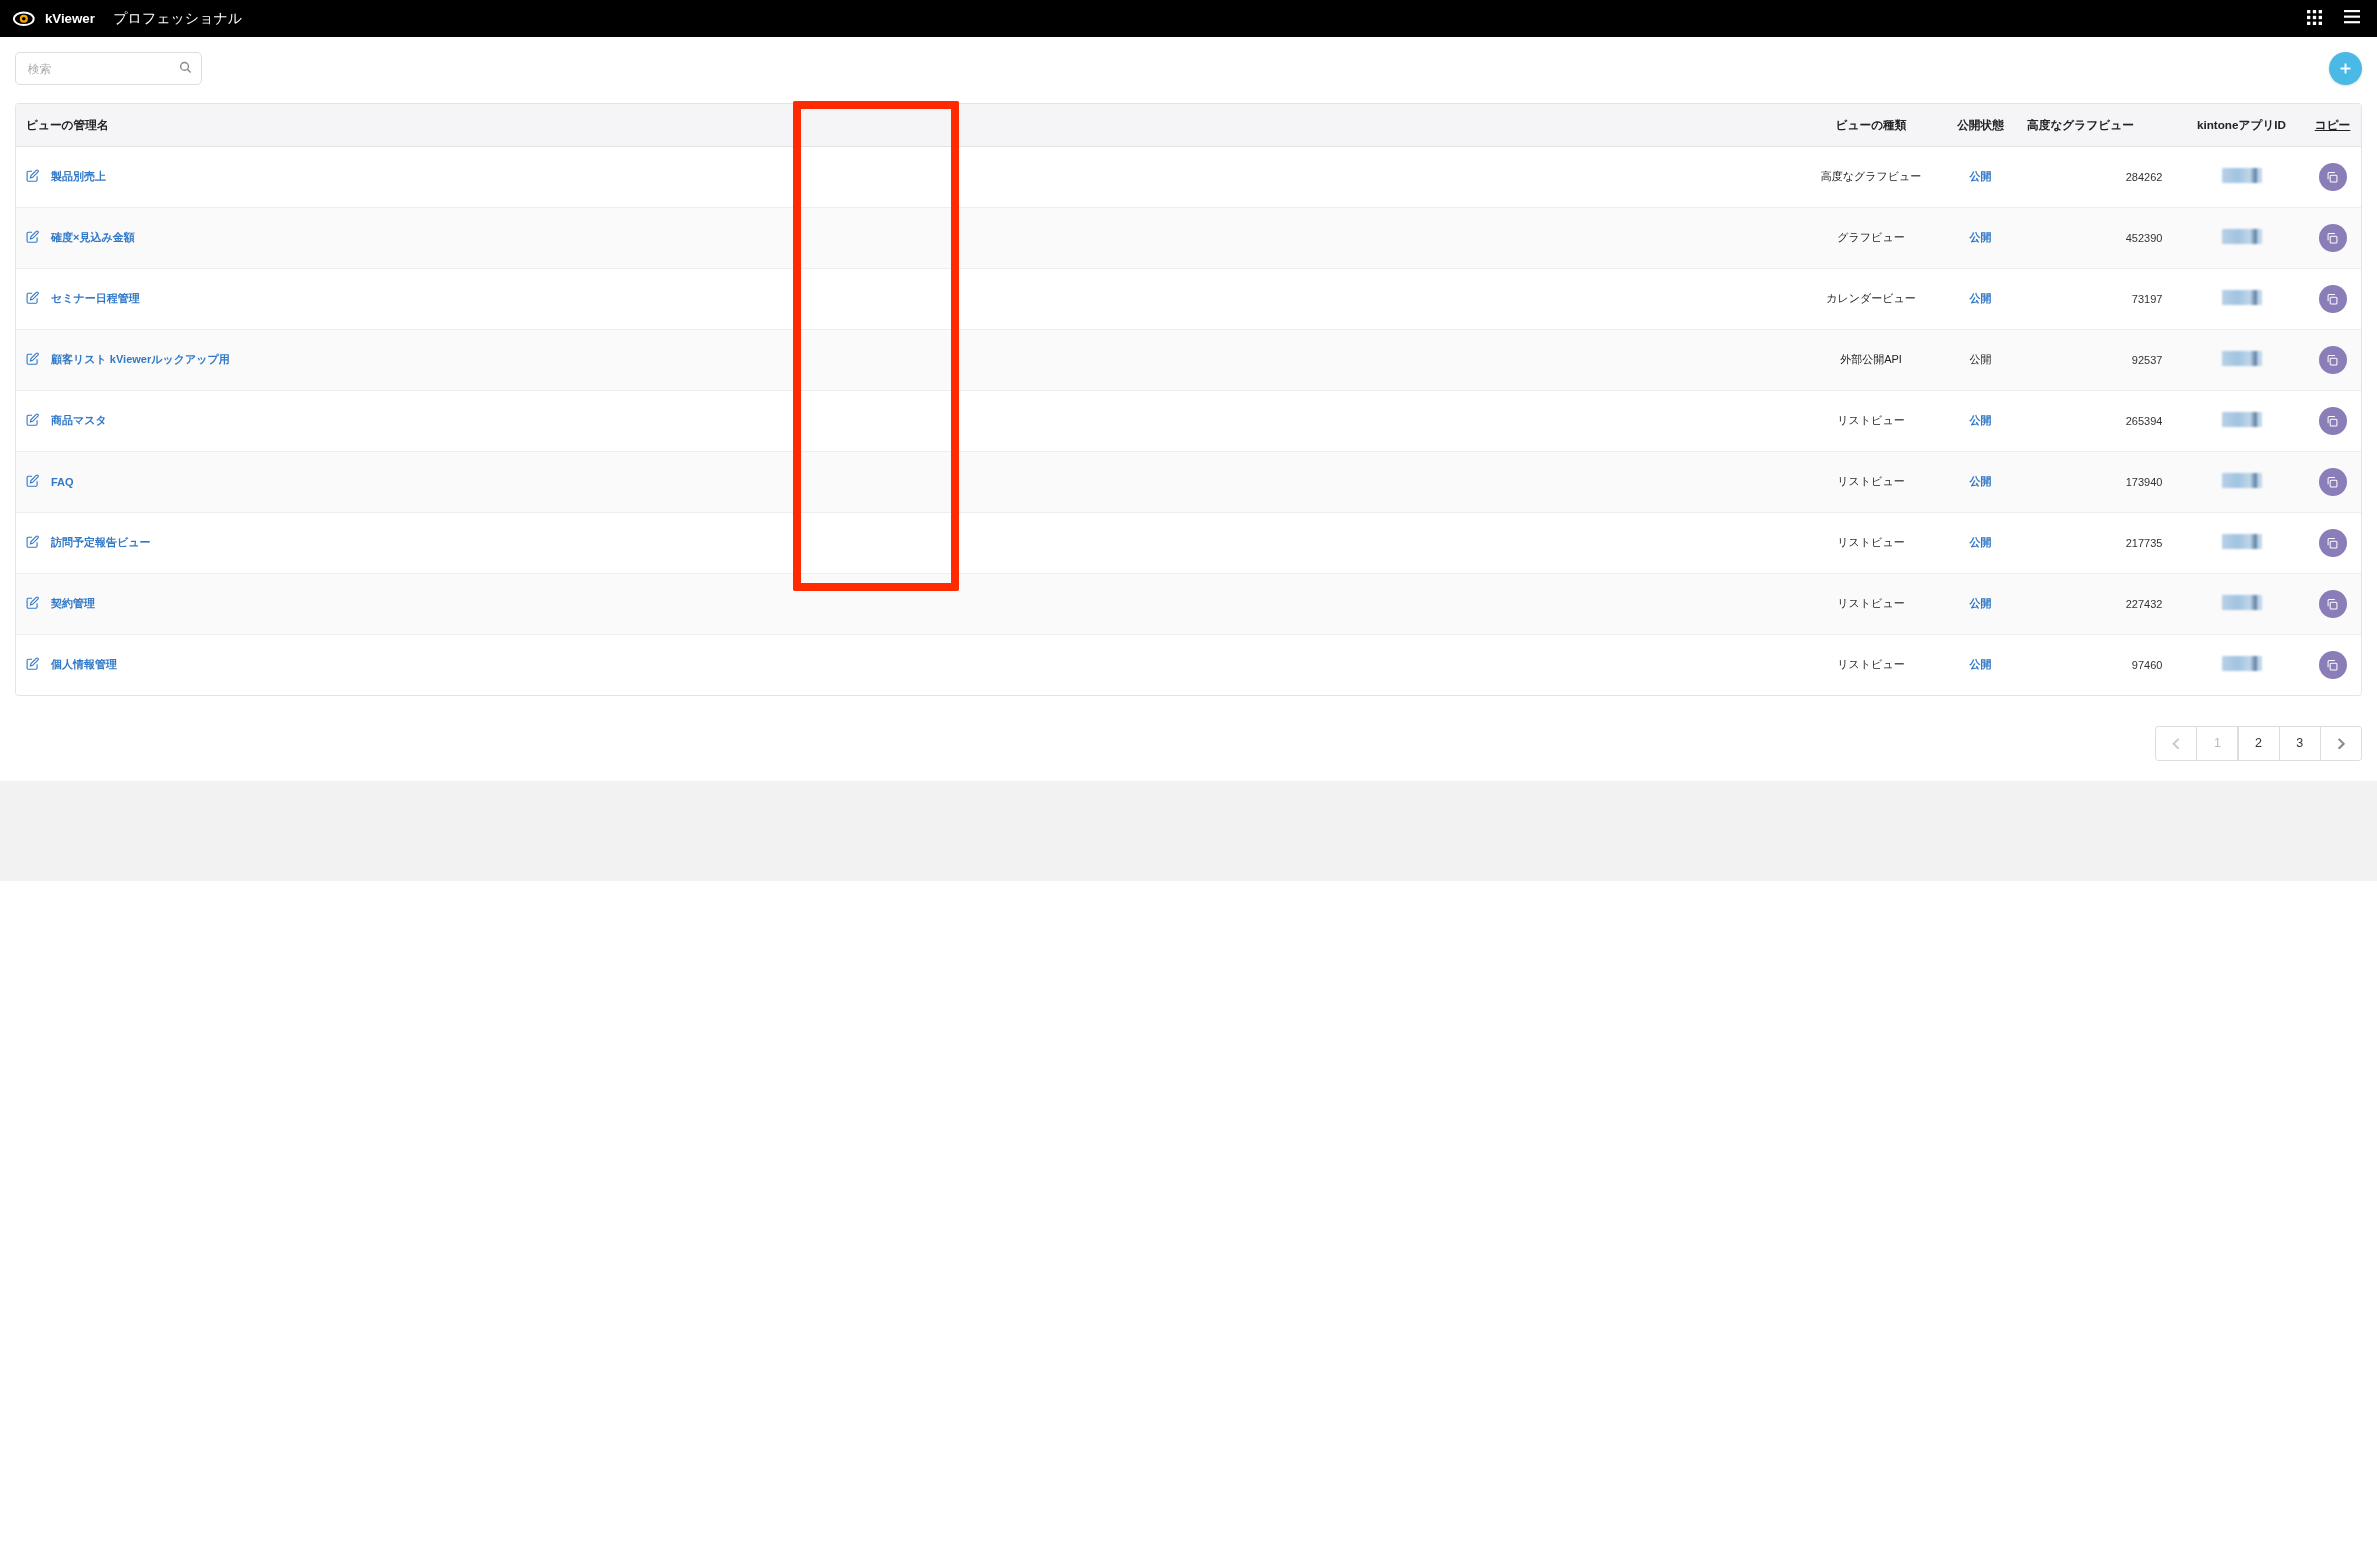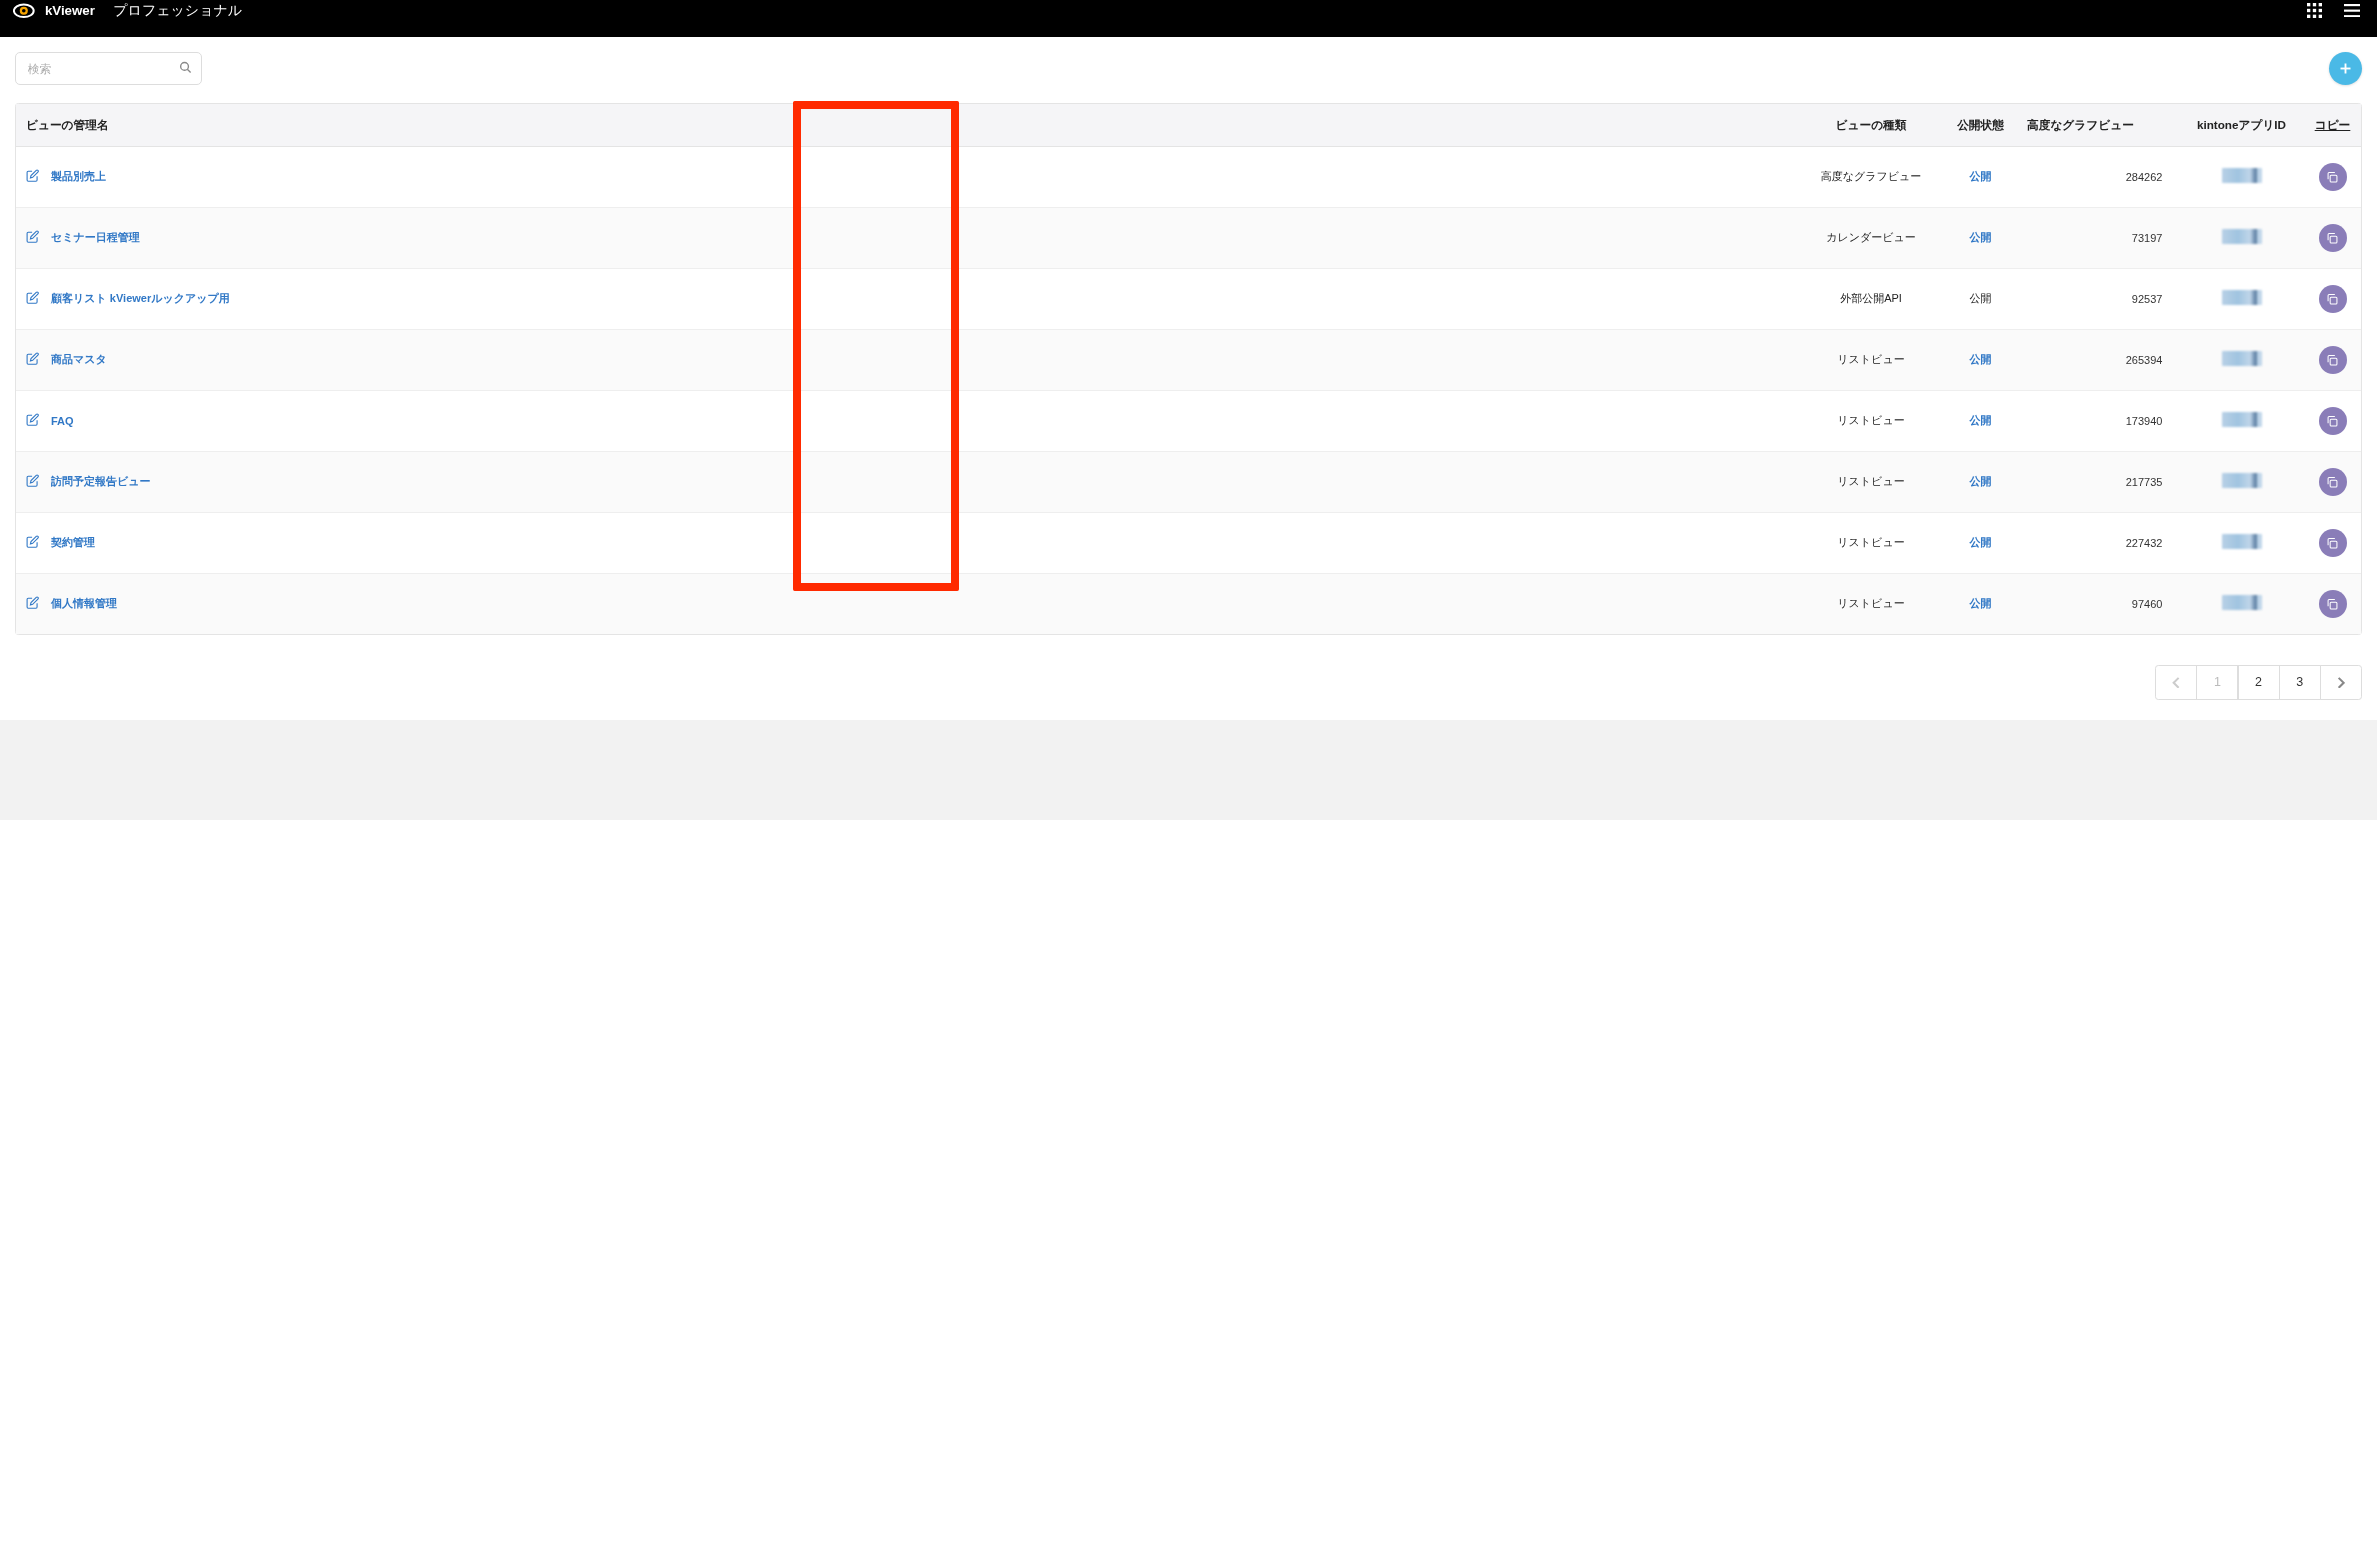--- a/index.html
+++ b/index.html
@@ -1,19 +1,19 @@
 <!DOCTYPE html>
 <html style="font-size:13.3px"><head>
   <meta charset="utf-8">
   <style>
     * { margin: 0; padding: 0; box-sizing: border-box; }
     body { font-family: -apple-system, BlinkMacSystemFont, "Segoe UI", "Hiragino Sans", "Meiryo", sans-serif; background: #fff; color: #333; }
 
     
-    .topbar { background: #000; height: 37px; display: flex; align-items: flex-start; justify-content: space-between; padding: 0 13.3px; }
+    .topbar { background: #000; height: 37px; display: flex; align-items: center; justify-content: space-between; padding: 0 13.3px; }
     .topbar-left { display: flex; align-items: center; gap: 10px; }
     .logo-eye { display: flex; align-items: center; }
     .app-name { color: #fff; font-weight: 700; font-size: 13.3px; }
     .plan-label { color: #fff; font-size: 14px; font-weight: 400; margin-left: 8.3px; }
     .topbar-right { display: flex; align-items: center; gap: 15px; }
     .icon-btn { color: #fff; cursor: pointer; background: none; border: none; padding: 3.3px; }
 
     
     .content { padding: 15px 15px 20px 15px; position: relative; }
 
@@ -172,20 +172,41 @@
                 </svg>
               </button></td>
           </tr>
           <tr>
             <td class="col-name">
               <div class="view-name-cell">
                 <span class="edit-icon"><svg width="13.3" height="13.3" viewBox="0 0 24 24" fill="none" stroke="currentColor" stroke-width="2">
                     <path d="M11 4H4a2 2 0 0 0-2 2v14a2 2 0 0 0 2 2h14a2 2 0 0 0 2-2v-7"></path>
                     <path d="M18.5 2.5a2.12 2.12 0 0 1 3 3L12 15l-4 1 1-4 9.5-9.5z"></path>
                   </svg></span>
+                <a class="view-link" href="#">確度×見込み金額</a>
+              </div>
+            </td>
+            <td class="col-type">グラフビュー</td>
+            <td class="col-state"><a href="#">公開</a></td>
+            <td class="col-pv">452390</td>
+            <td class="col-appid"><span class="appid-blur"></span></td>
+            <td class="col-copy"><button class="copy-btn">
+                <svg width="12.5" height="12.5" viewBox="0 0 24 24" fill="none" stroke="currentColor" stroke-width="2">
+                  <rect x="8" y="8" width="13" height="13" rx="2"></rect>
+                  <path d="M4 16V5a2 2 0 0 1 2-2h11"></path>
+                </svg>
+              </button></td>
+          </tr>
+          <tr>
+            <td class="col-name">
+              <div class="view-name-cell">
+                <span class="edit-icon"><svg width="13.3" height="13.3" viewBox="0 0 24 24" fill="none" stroke="currentColor" stroke-width="2">
+                    <path d="M11 4H4a2 2 0 0 0-2 2v14a2 2 0 0 0 2 2h14a2 2 0 0 0 2-2v-7"></path>
+                    <path d="M18.5 2.5a2.12 2.12 0 0 1 3 3L12 15l-4 1 1-4 9.5-9.5z"></path>
+                  </svg></span>
                 <a class="view-link" href="#">セミナー日程管理</a>
               </div>
             </td>
             <td class="col-type">カレンダービュー</td>
             <td class="col-state"><a href="#">公開</a></td>
             <td class="col-pv">73197</td>
             <td class="col-appid"><span class="appid-blur"></span></td>
             <td class="col-copy"><button class="copy-btn">
                 <svg width="12.5" height="12.5" viewBox="0 0 24 24" fill="none" stroke="currentColor" stroke-width="2">
                   <rect x="8" y="8" width="13" height="13" rx="2"></rect>

